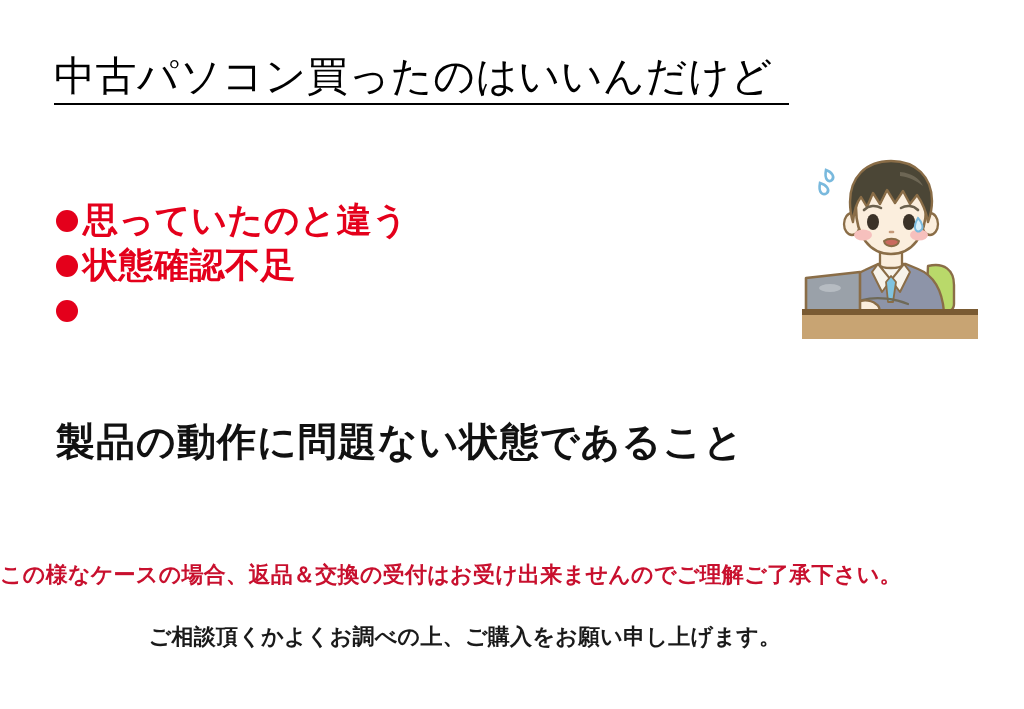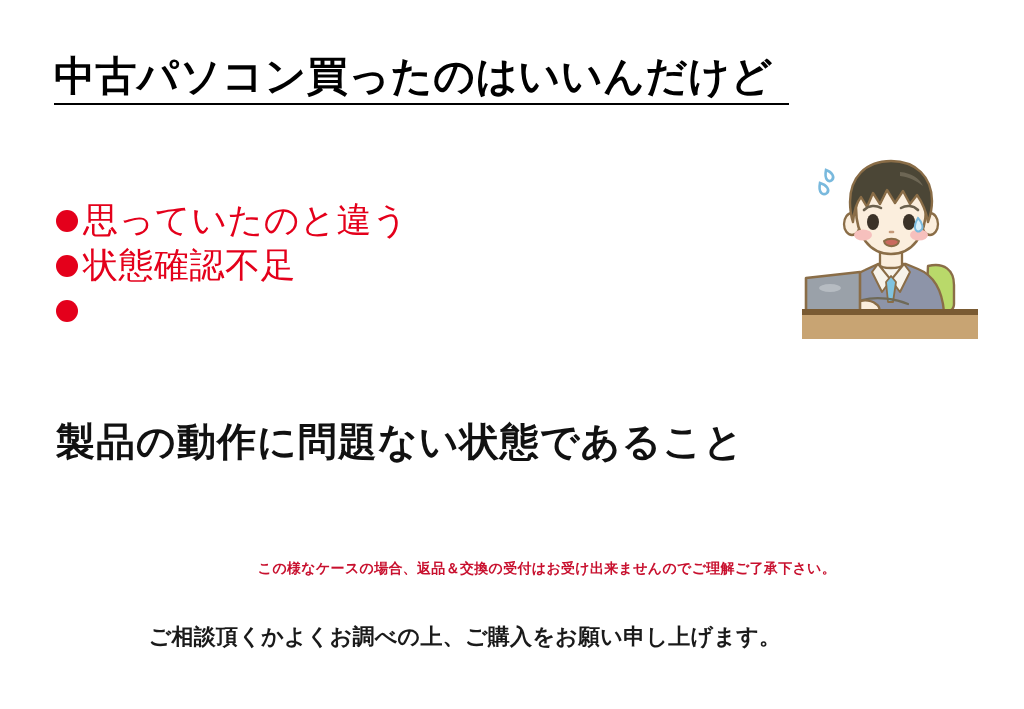--- a/index.html
+++ b/index.html
@@ -19,21 +19,21 @@
     height: 709px;
     background: #ffffff;
   }
 
   
   .title {
     position: absolute;
     left: 54px;
     top: 52px;
     font-size: 41px;
-    font-weight: bold;
+    font-weight: normal;
     color: #000000;
     letter-spacing: 0.5px;
     white-space: nowrap;
     line-height: 1.18;
   }
   .title-rule {
     position: absolute;
     left: 54px;
     top: 103px;
     width: 735px;
@@ -57,21 +57,21 @@
   .bullet-dot {
     width: 22px;
     height: 22px;
     border-radius: 50%;
     background: #e4001b;
     flex: 0 0 auto;
     margin-right: 5px;
   }
   .bullet-text {
     font-size: 35px;
-    font-weight: normal;
+    font-weight: bold;
     color: #e4001b;
     letter-spacing: 0.5px;
     line-height: 1;
   }
 
   
   .statement {
     position: absolute;
     left: 56px;
     top: 415px;
@@ -82,22 +82,22 @@
     white-space: nowrap;
     font-family: Liberation Mono, monospace;
   }
 
   
   .note-red {
     position: absolute;
     left: 0;
     top: 560px;
     width: 836px;
-    text-align: right;
-    font-size: 14px;
+    text-align: center;
+    font-size: 22px;
     font-weight: bold;
     color: #c8102e;
     letter-spacing: 0.3px;
     white-space: nowrap;
   }
   .note-black {
     position: absolute;
     left: 0;
     top: 622px;
     width: 930px;

